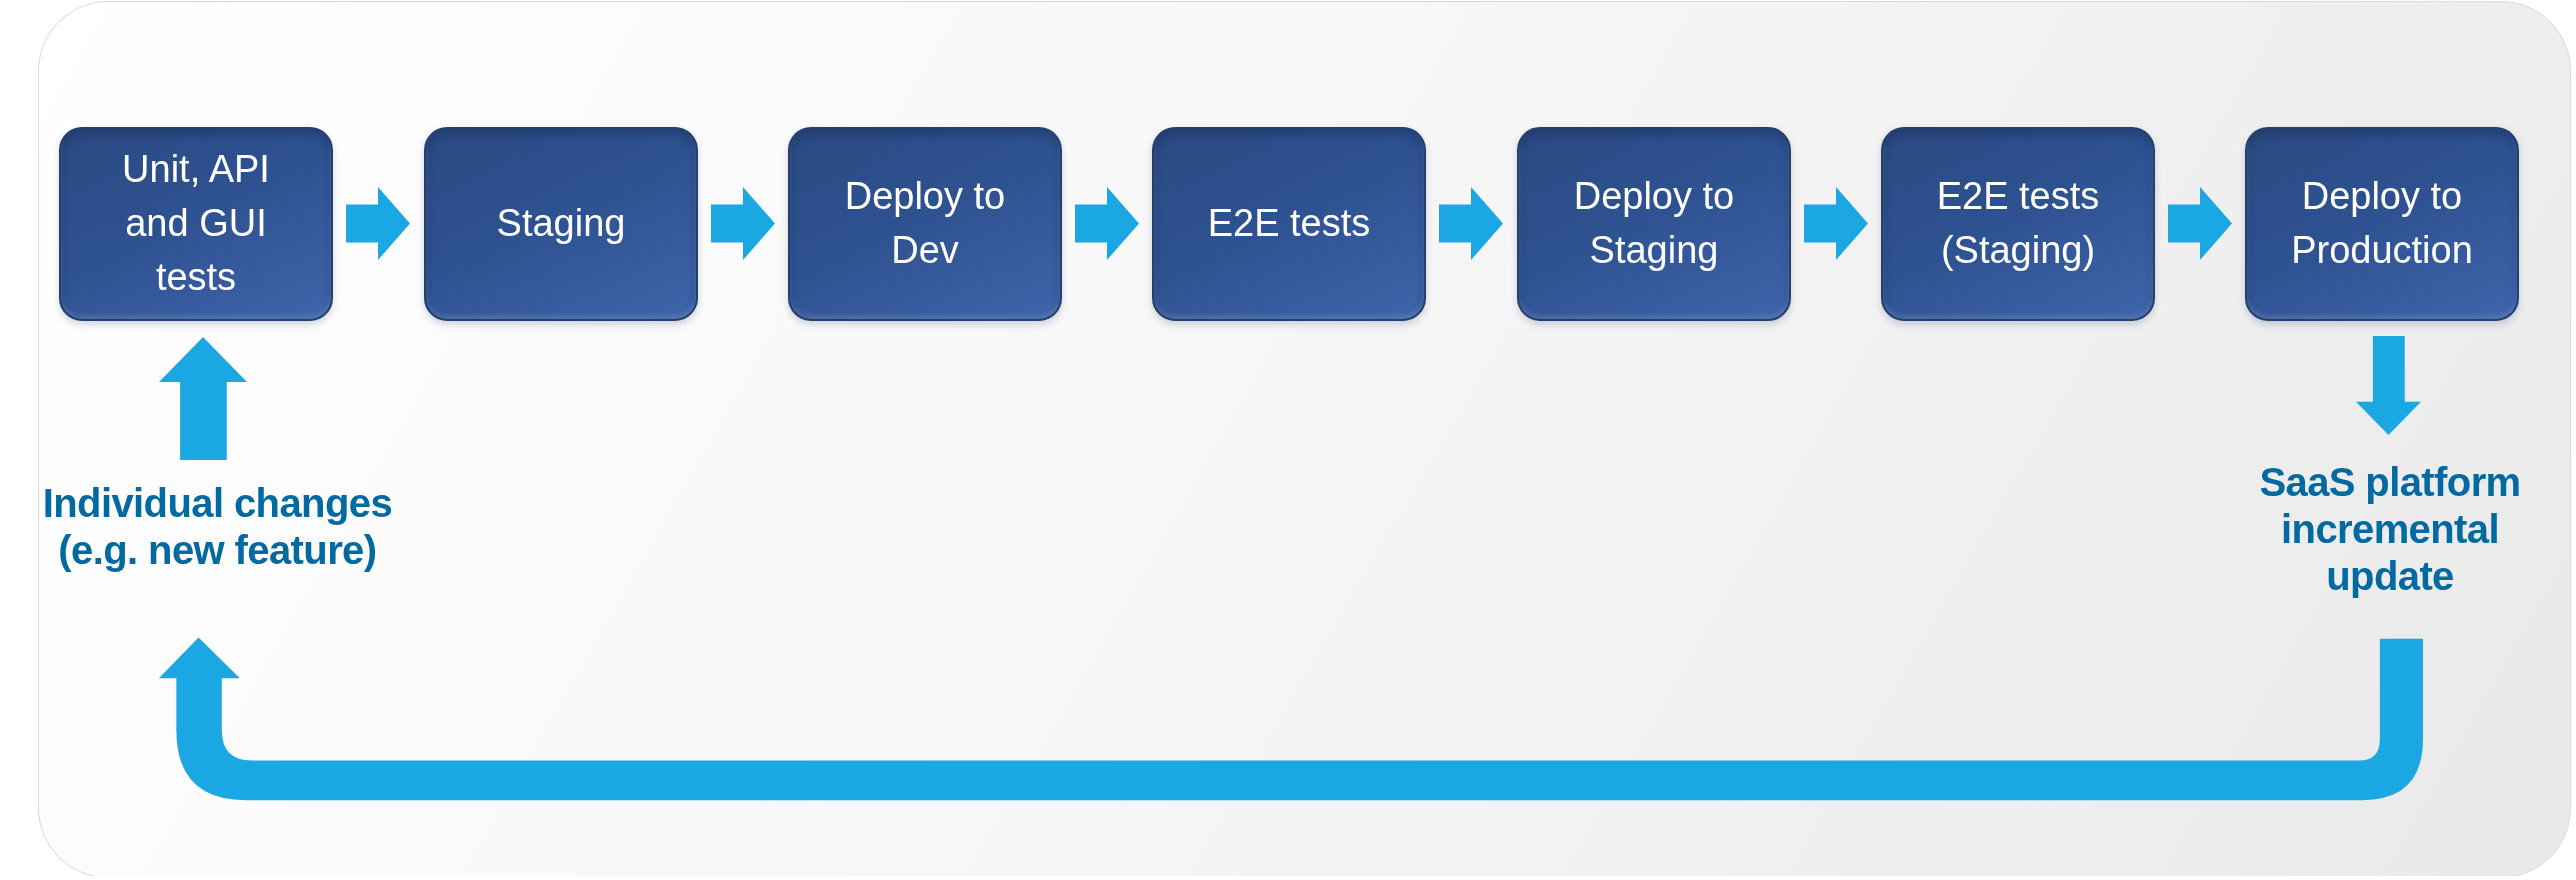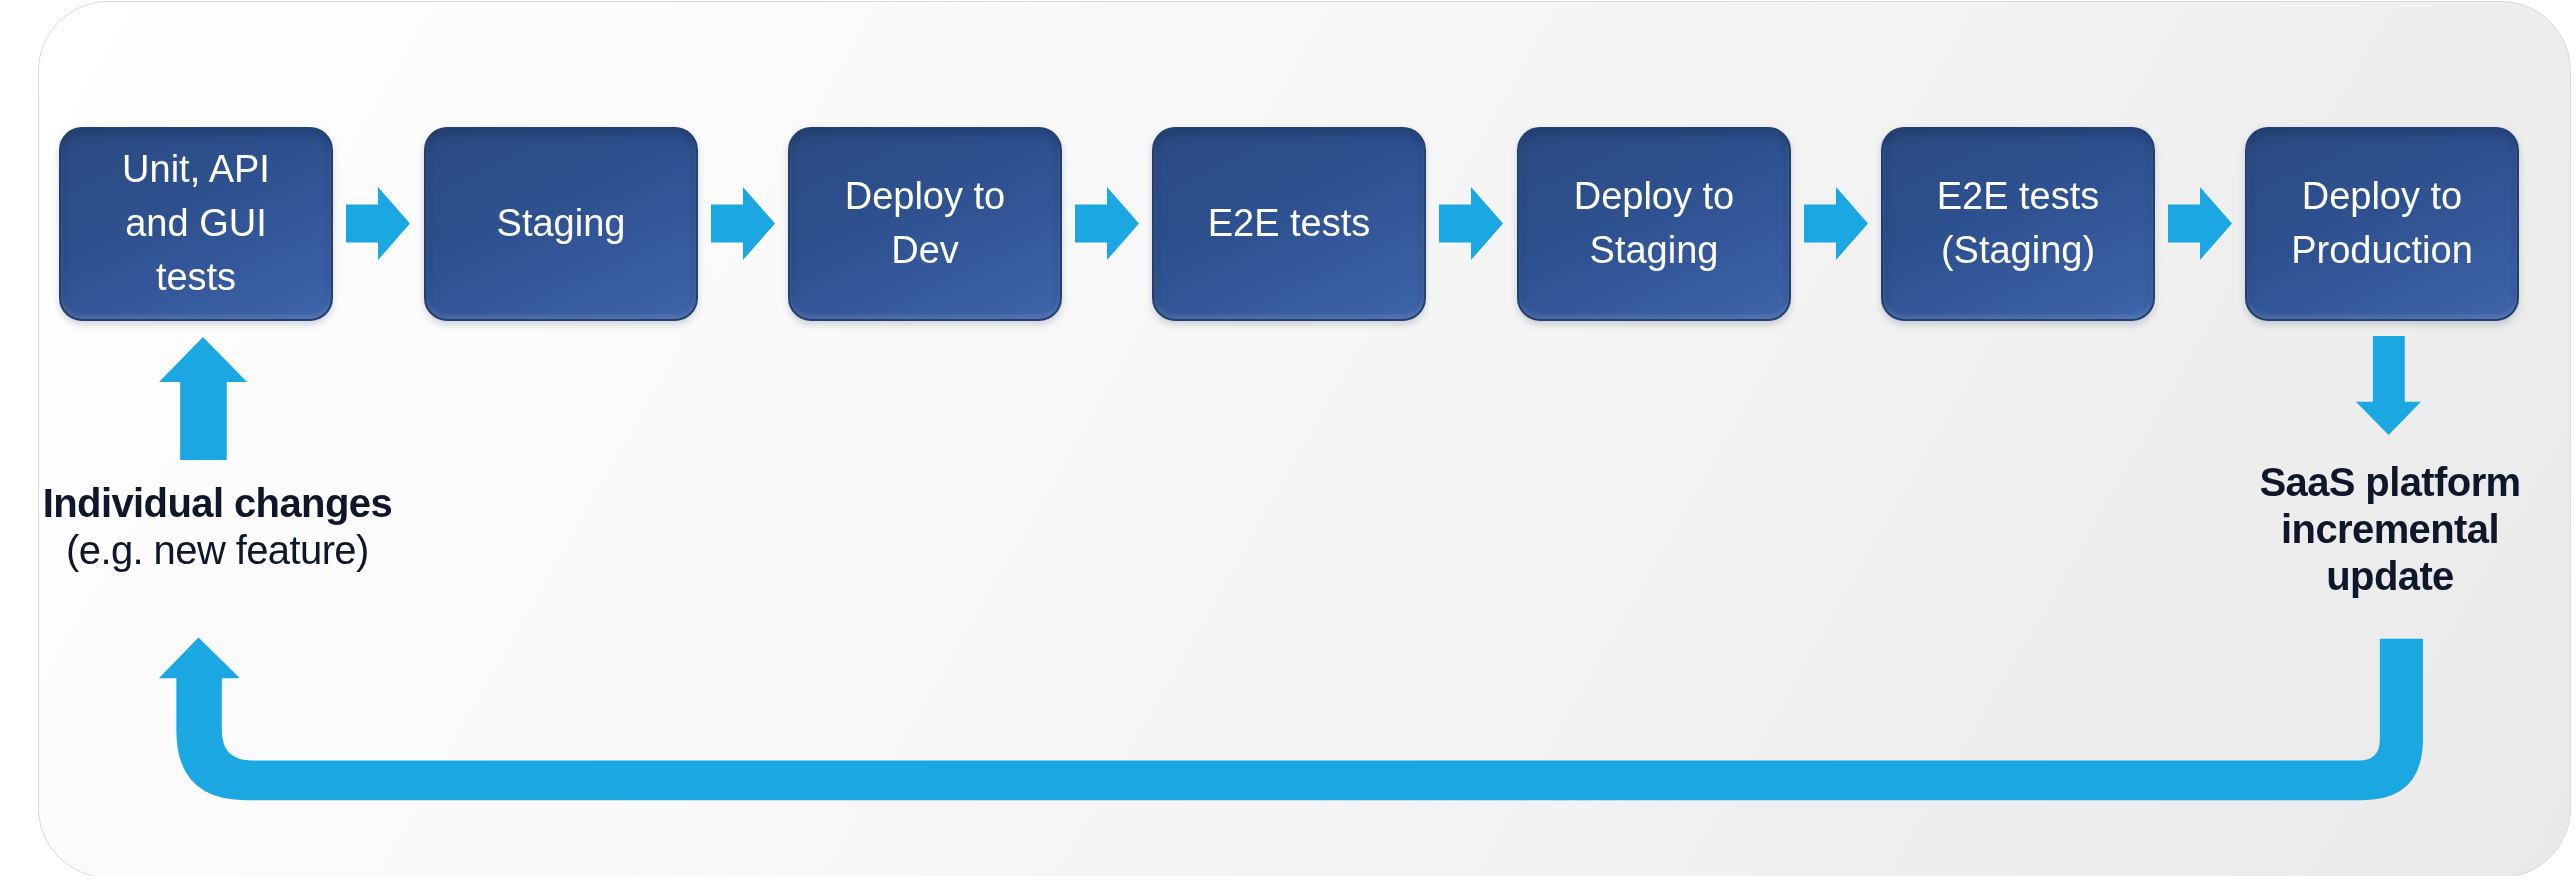--- a/index.html
+++ b/index.html
@@ -60,29 +60,29 @@
     position: absolute;
     left: 2356px; top: 336px;
     width: 65px; height: 99px;
     background: #1ba7e2;
     clip-path: polygon(26% 0%, 75% 0%, 75% 66.5%, 100% 66.5%, 50% 100%, 0% 66.5%, 26% 66.5%);
   }
   .annotation {
     position: absolute;
     width: 408px;
     text-align: center;
-    color: #0f172a;
+    color: #0369a1;
     font-size: 40px;
     letter-spacing: -0.6px;
     line-height: 1.18;
   }
   .annotation-input { left: 13.4px; top: 480px; }
   .annotation-output { left: 2186px; top: 459px; font-weight: bold; white-space: pre-line; }
   .annotation .bold-line { font-weight: bold; }
-  .annotation .regular-line { font-weight: normal; }
+  .annotation .regular-line { font-weight: bold; }
   .loop-svg {
     position: absolute;
     left: 0; top: 0;
     width: 2576px; height: 880px;
   }
 </style>
 </head>
 <body>
 
 <div class="canvas">

